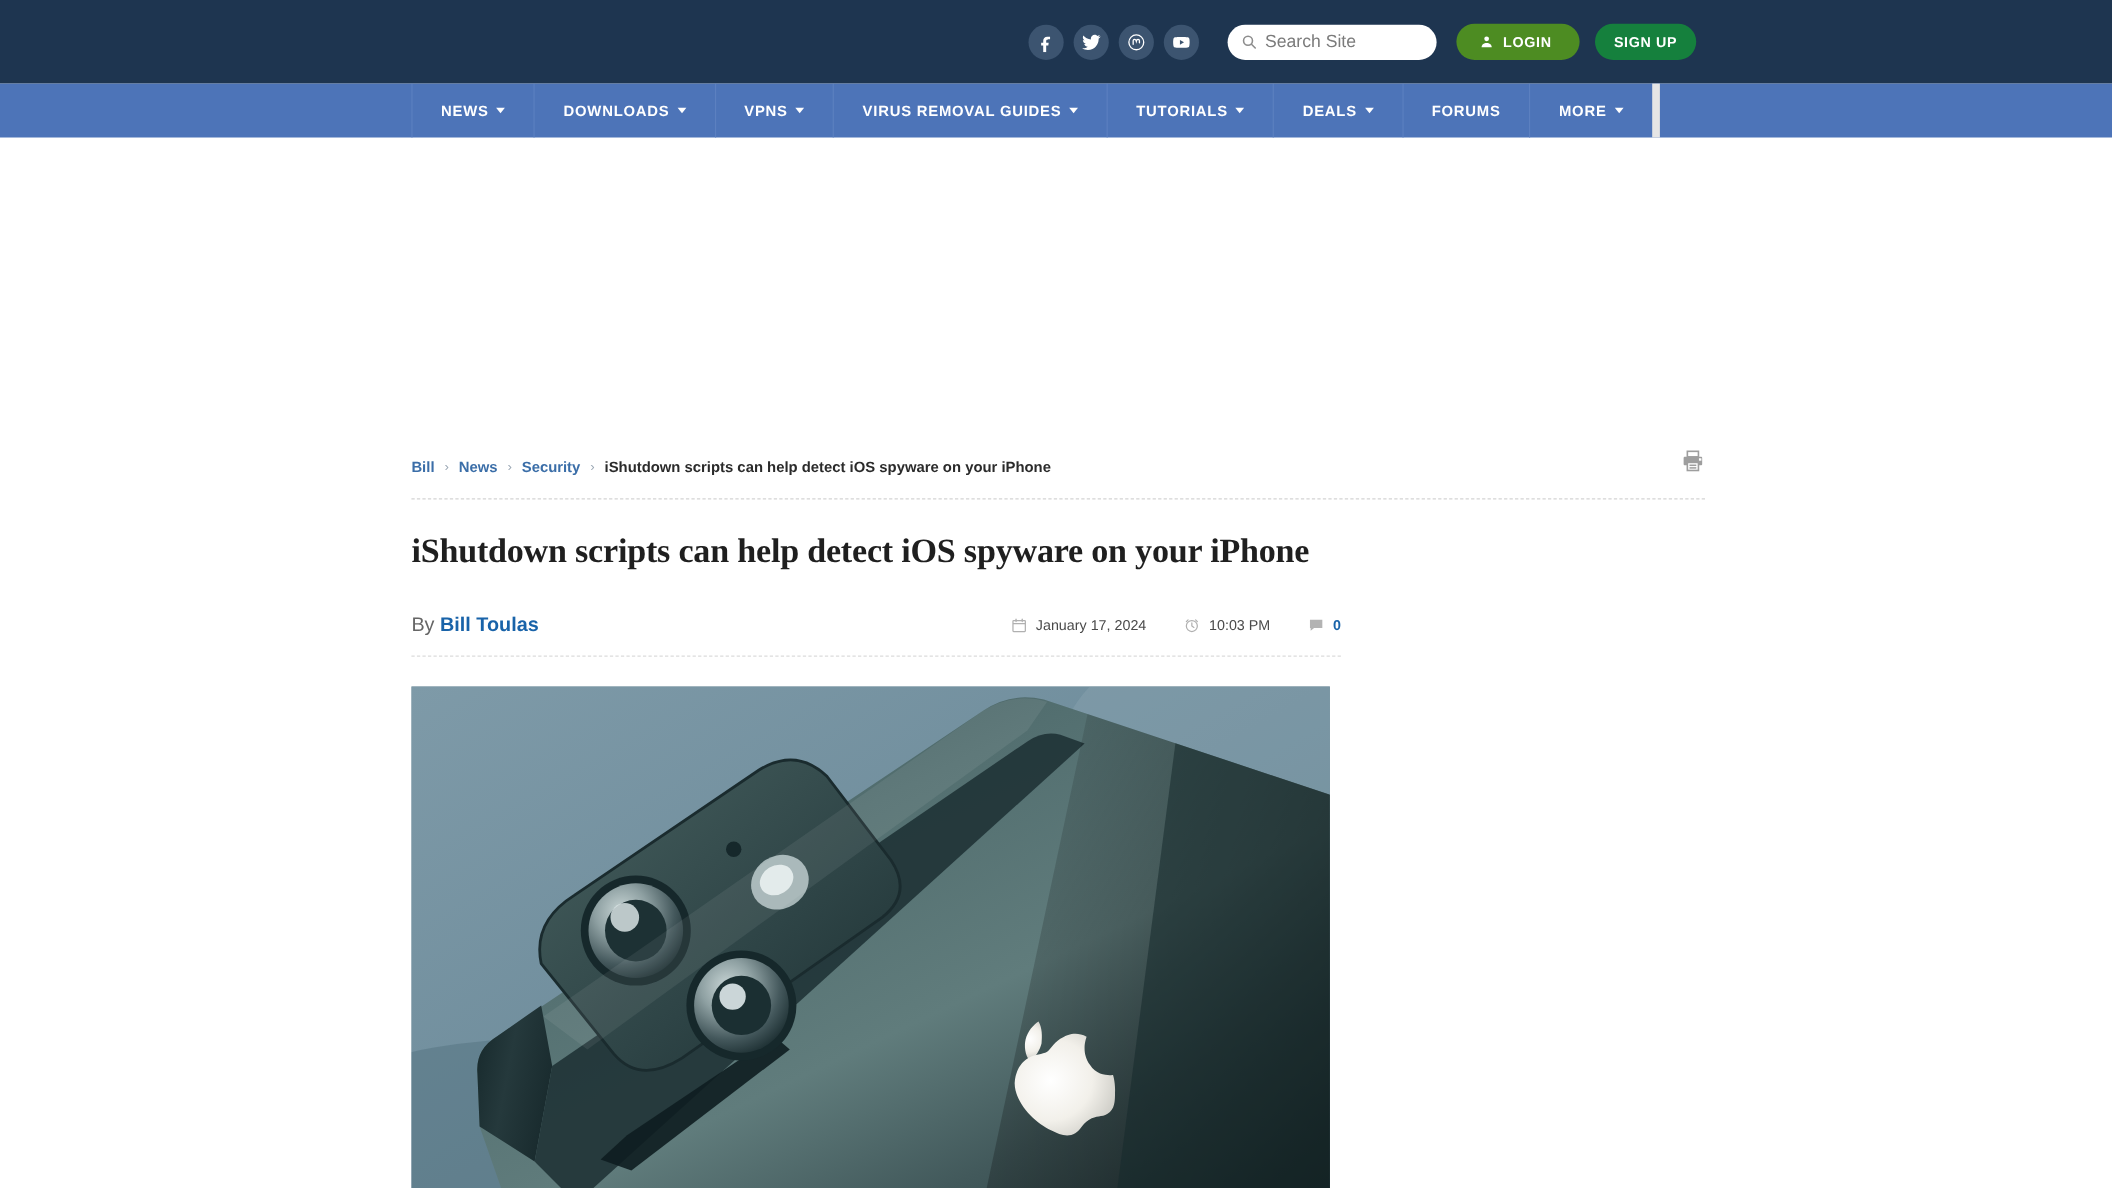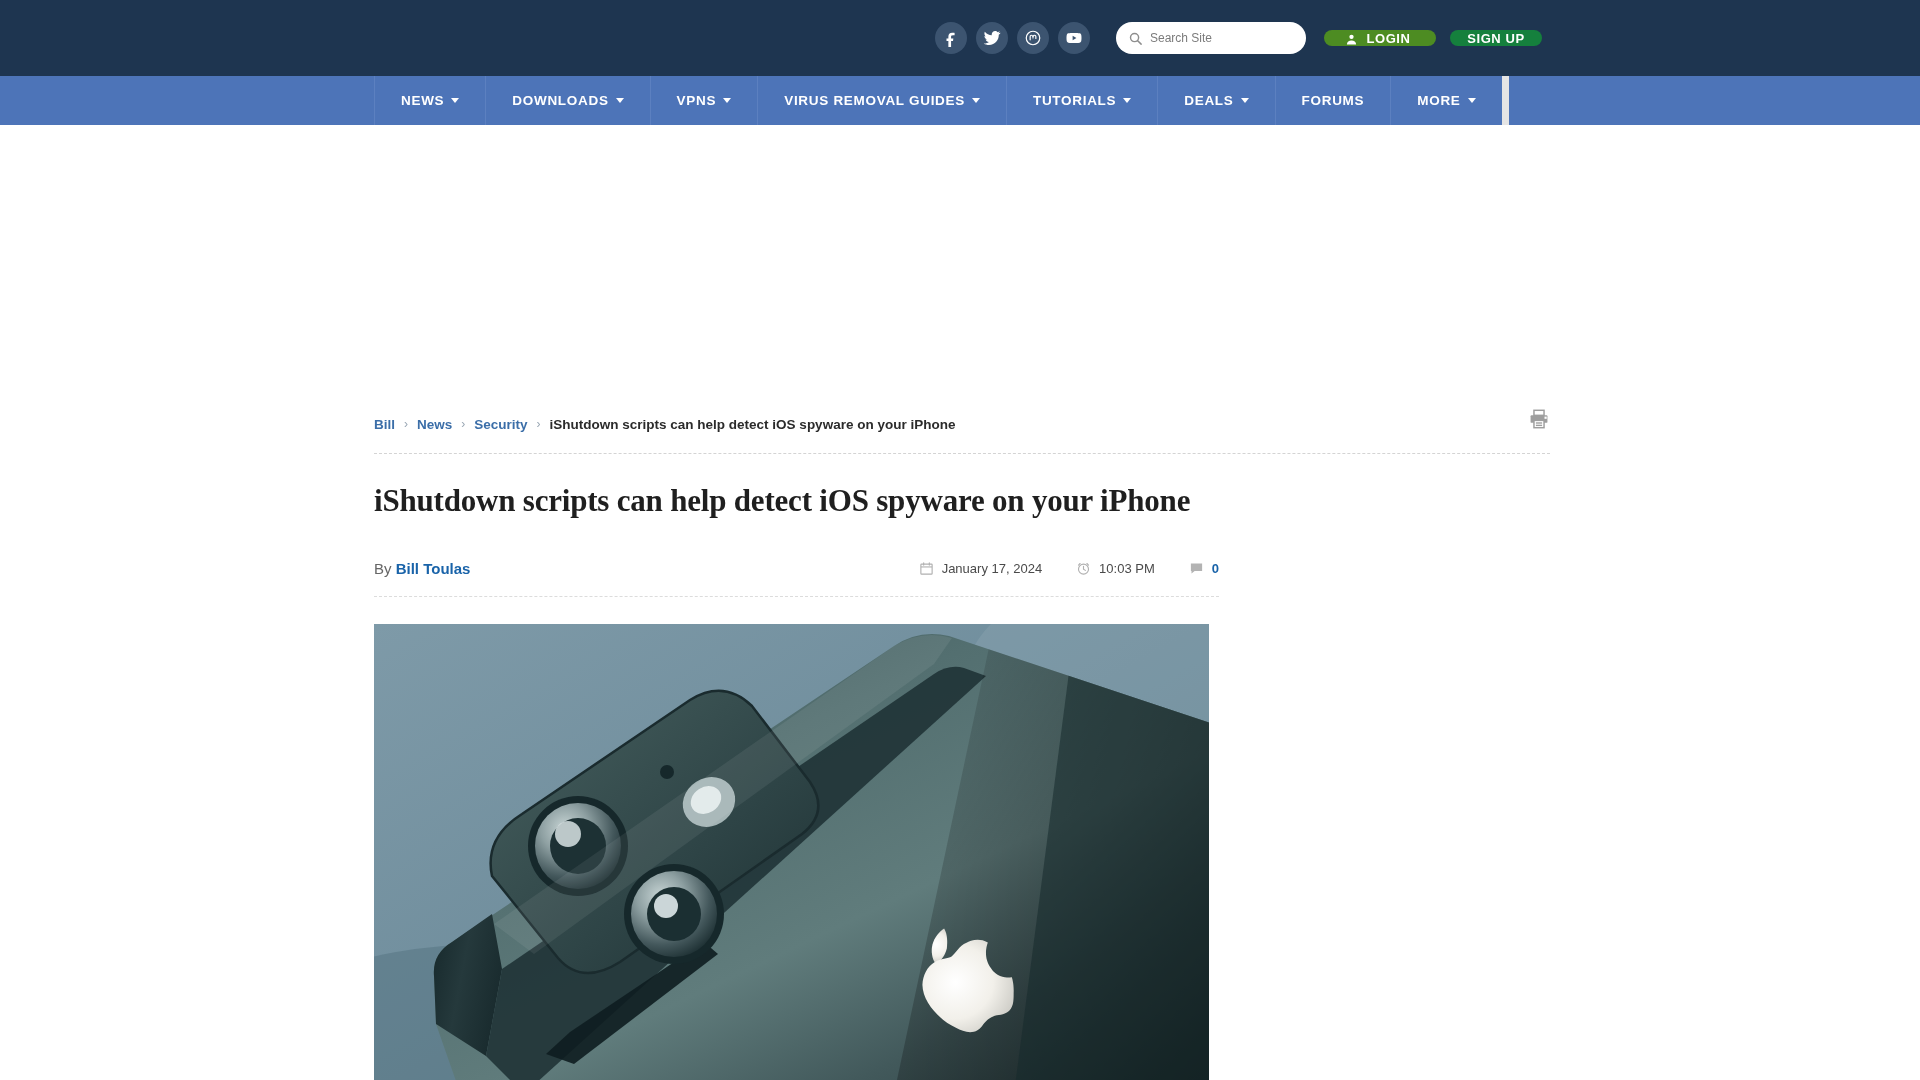--- a/index.html
+++ b/index.html
@@ -55,31 +55,31 @@
     background: #ffffff;
     border-radius: 16px;
     display: flex; align-items: center;
     padding: 0 12px;
     margin-right: 18px;
   }
   .search-box svg { flex: 0 0 auto; margin-right: 7px; }
   .search-box input {
     border: none; outline: none;
     font-family: "Liberation Sans", sans-serif;
-    font-size: 12px;
+    font-size: 16px;
     color: #4c1d95;
     width: 100%;
     background: transparent;
   }
   .search-box input::placeholder { color: #7b7b7b; }
 
   .btn {
-    height: 16px;
+    height: 33px;
     border-radius: 17px;
-    display: flex; align-items: flex-end; justify-content: center;
+    display: flex; align-items: center; justify-content: center;
     color: #ffffff;
     font-size: 13px;
     font-weight: 700;
     letter-spacing: 0.6px;
     cursor: pointer;
     border: none;
     font-family: "Liberation Sans", sans-serif;
   }
   .btn-login { background: #4d8c22; width: 112px; margin-right: 14px; gap: 8px; padding-right: 4px; }
   .btn-signup { background: #15803d; width: 92px; }
@@ -172,21 +172,21 @@
   }
 
   .byline-row {
     margin-top: 36px;
     width: 845px;
     display: flex;
     align-items: center;
     justify-content: space-between;
     height: 26px;
   }
-  .byline { font-size: 15px; color: #666; }
+  .byline { font-size: 18px; color: #666; }
   .byline .author {
     color: #1963a9;
     font-weight: 700;
     cursor: pointer;
     text-decoration: none;
   }
   .meta-row { display: flex; align-items: center; gap: 4px; }
   .meta-item {
     display: flex; align-items: center; gap: 8px;
     font-size: 13px;

